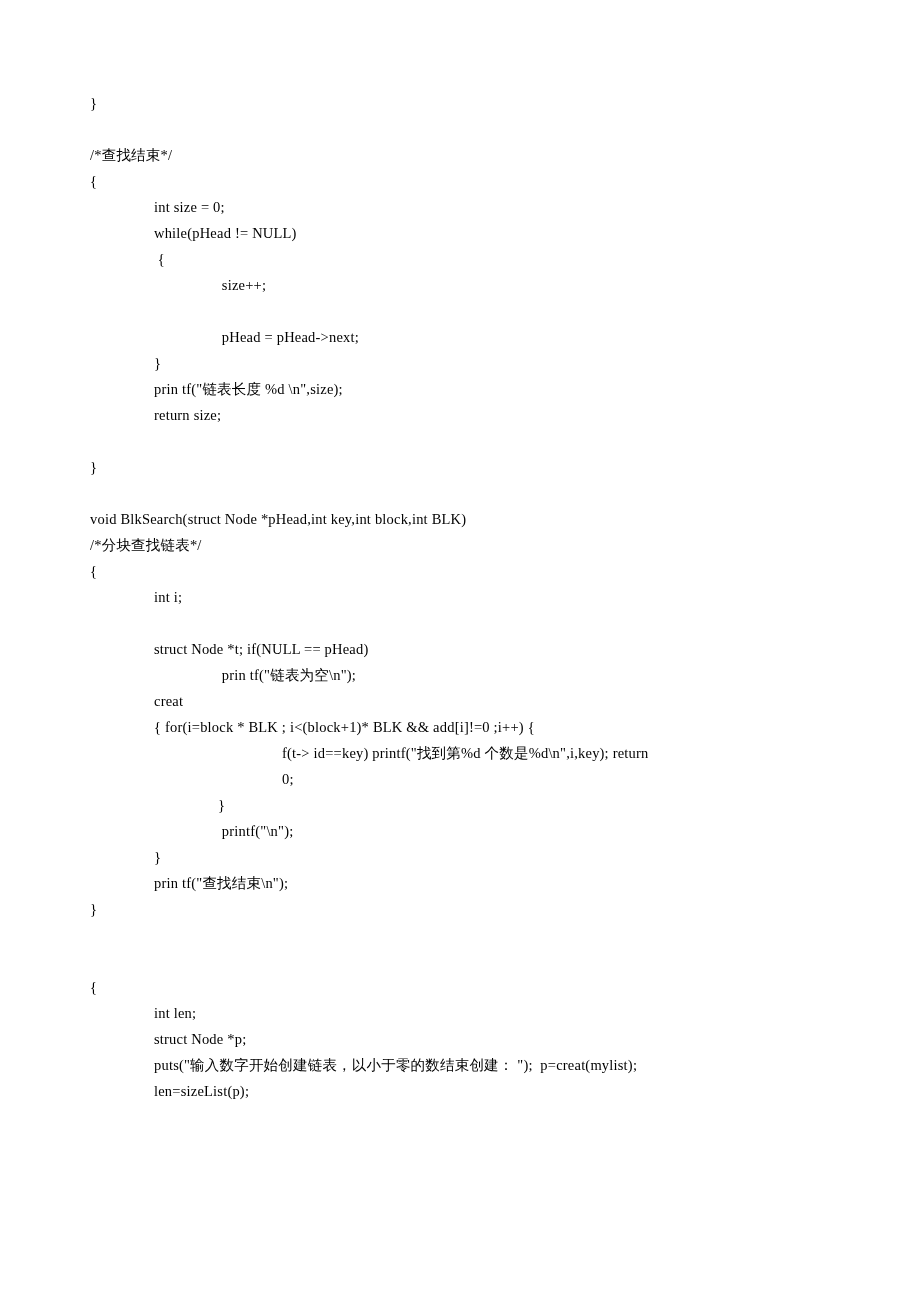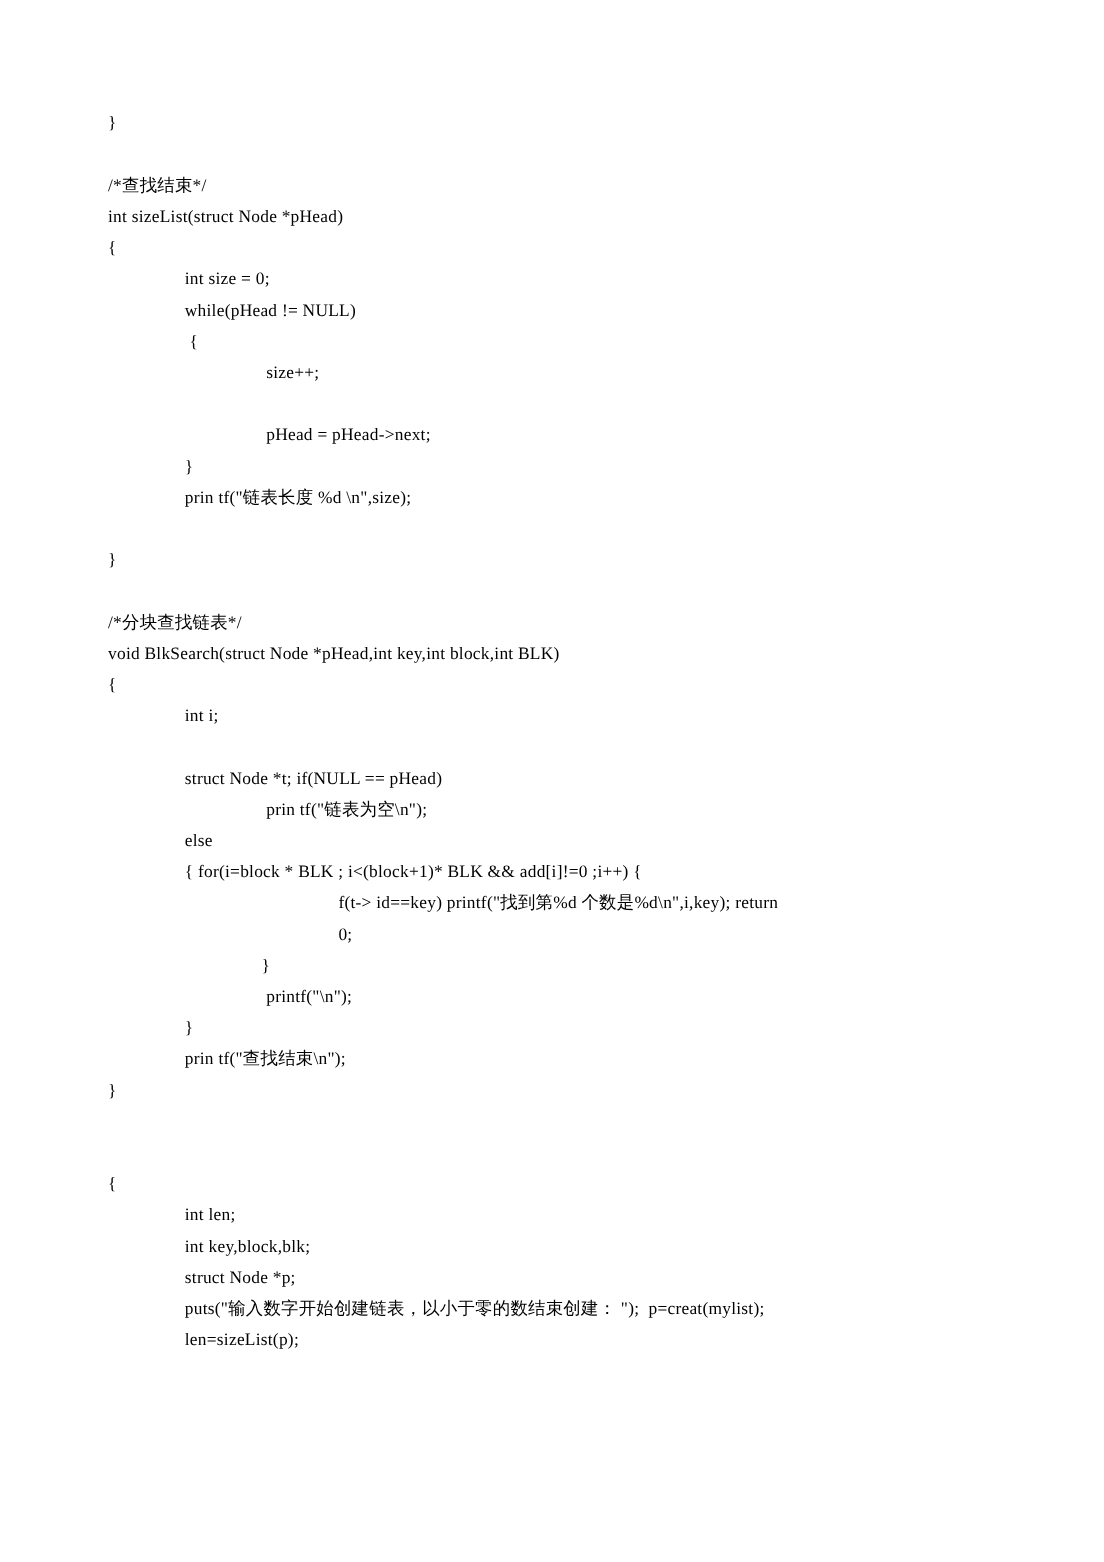--- a/index.html
+++ b/index.html
@@ -27,50 +27,49 @@
   .indent-2 { padding-left: 128px; }
   .indent-3 { padding-left: 192px; }
 </style>
 </head>
 <body>
 
 <div class="page" id="code-container">
     <div class="code-line ">}</div>
     <div class="blank-line"></div>
     <div class="code-line ">/*查找结束*/</div>
-    <div class="code-line ">int sizeList(struct Node *pHead)</div>
     <div class="code-line ">{</div>
     <div class="code-line indent-1">int size = 0;</div>
     <div class="code-line indent-1">while(pHead != NULL)</div>
     <div class="code-line indent-1"> {</div>
     <div class="code-line indent-2"> size++;</div>
     <div class="blank-line"></div>
     <div class="code-line indent-2"> pHead = pHead-&gt;next;</div>
     <div class="code-line indent-1">}</div>
     <div class="code-line indent-1">prin tf("链表长度 %d \n",size);</div>
+    <div class="code-line indent-1">return size;</div>
     <div class="blank-line"></div>
     <div class="code-line ">}</div>
     <div class="blank-line"></div>
+    <div class="code-line ">void BlkSearch(struct Node *pHead,int key,int block,int BLK)</div>
     <div class="code-line ">/*分块查找链表*/</div>
-    <div class="code-line ">void BlkSearch(struct Node *pHead,int key,int block,int BLK)</div>
     <div class="code-line ">{</div>
     <div class="code-line indent-1">int i;</div>
     <div class="blank-line"></div>
     <div class="code-line indent-1">struct Node *t; if(NULL == pHead)</div>
     <div class="code-line indent-2"> prin tf("链表为空\n");</div>
-    <div class="code-line indent-1">else</div>
+    <div class="code-line indent-1">creat</div>
     <div class="code-line indent-1">{ for(i=block * BLK ; i&lt;(block+1)* BLK &amp;&amp; add[i]!=0 ;i++) {</div>
     <div class="code-line indent-3">f(t-&gt; id==key) printf("找到第%d 个数是%d\n",i,key); return</div>
     <div class="code-line indent-3">0;</div>
     <div class="code-line indent-2">}</div>
     <div class="code-line indent-2"> printf("\n");</div>
     <div class="code-line indent-1">}</div>
     <div class="code-line indent-1">prin tf("查找结束\n");</div>
     <div class="code-line ">}</div>
     <div class="blank-line"></div>
     <div class="blank-line"></div>
     <div class="code-line ">{</div>
     <div class="code-line indent-1">int len;</div>
-    <div class="code-line indent-1">int key,block,blk;</div>
     <div class="code-line indent-1">struct Node *p;</div>
     <div class="code-line indent-1">puts("输入数字开始创建链表，以小于零的数结束创建： ");  p=creat(mylist);</div>
     <div class="code-line indent-1">len=sizeList(p);</div>
   </div>
 
 </body></html>

